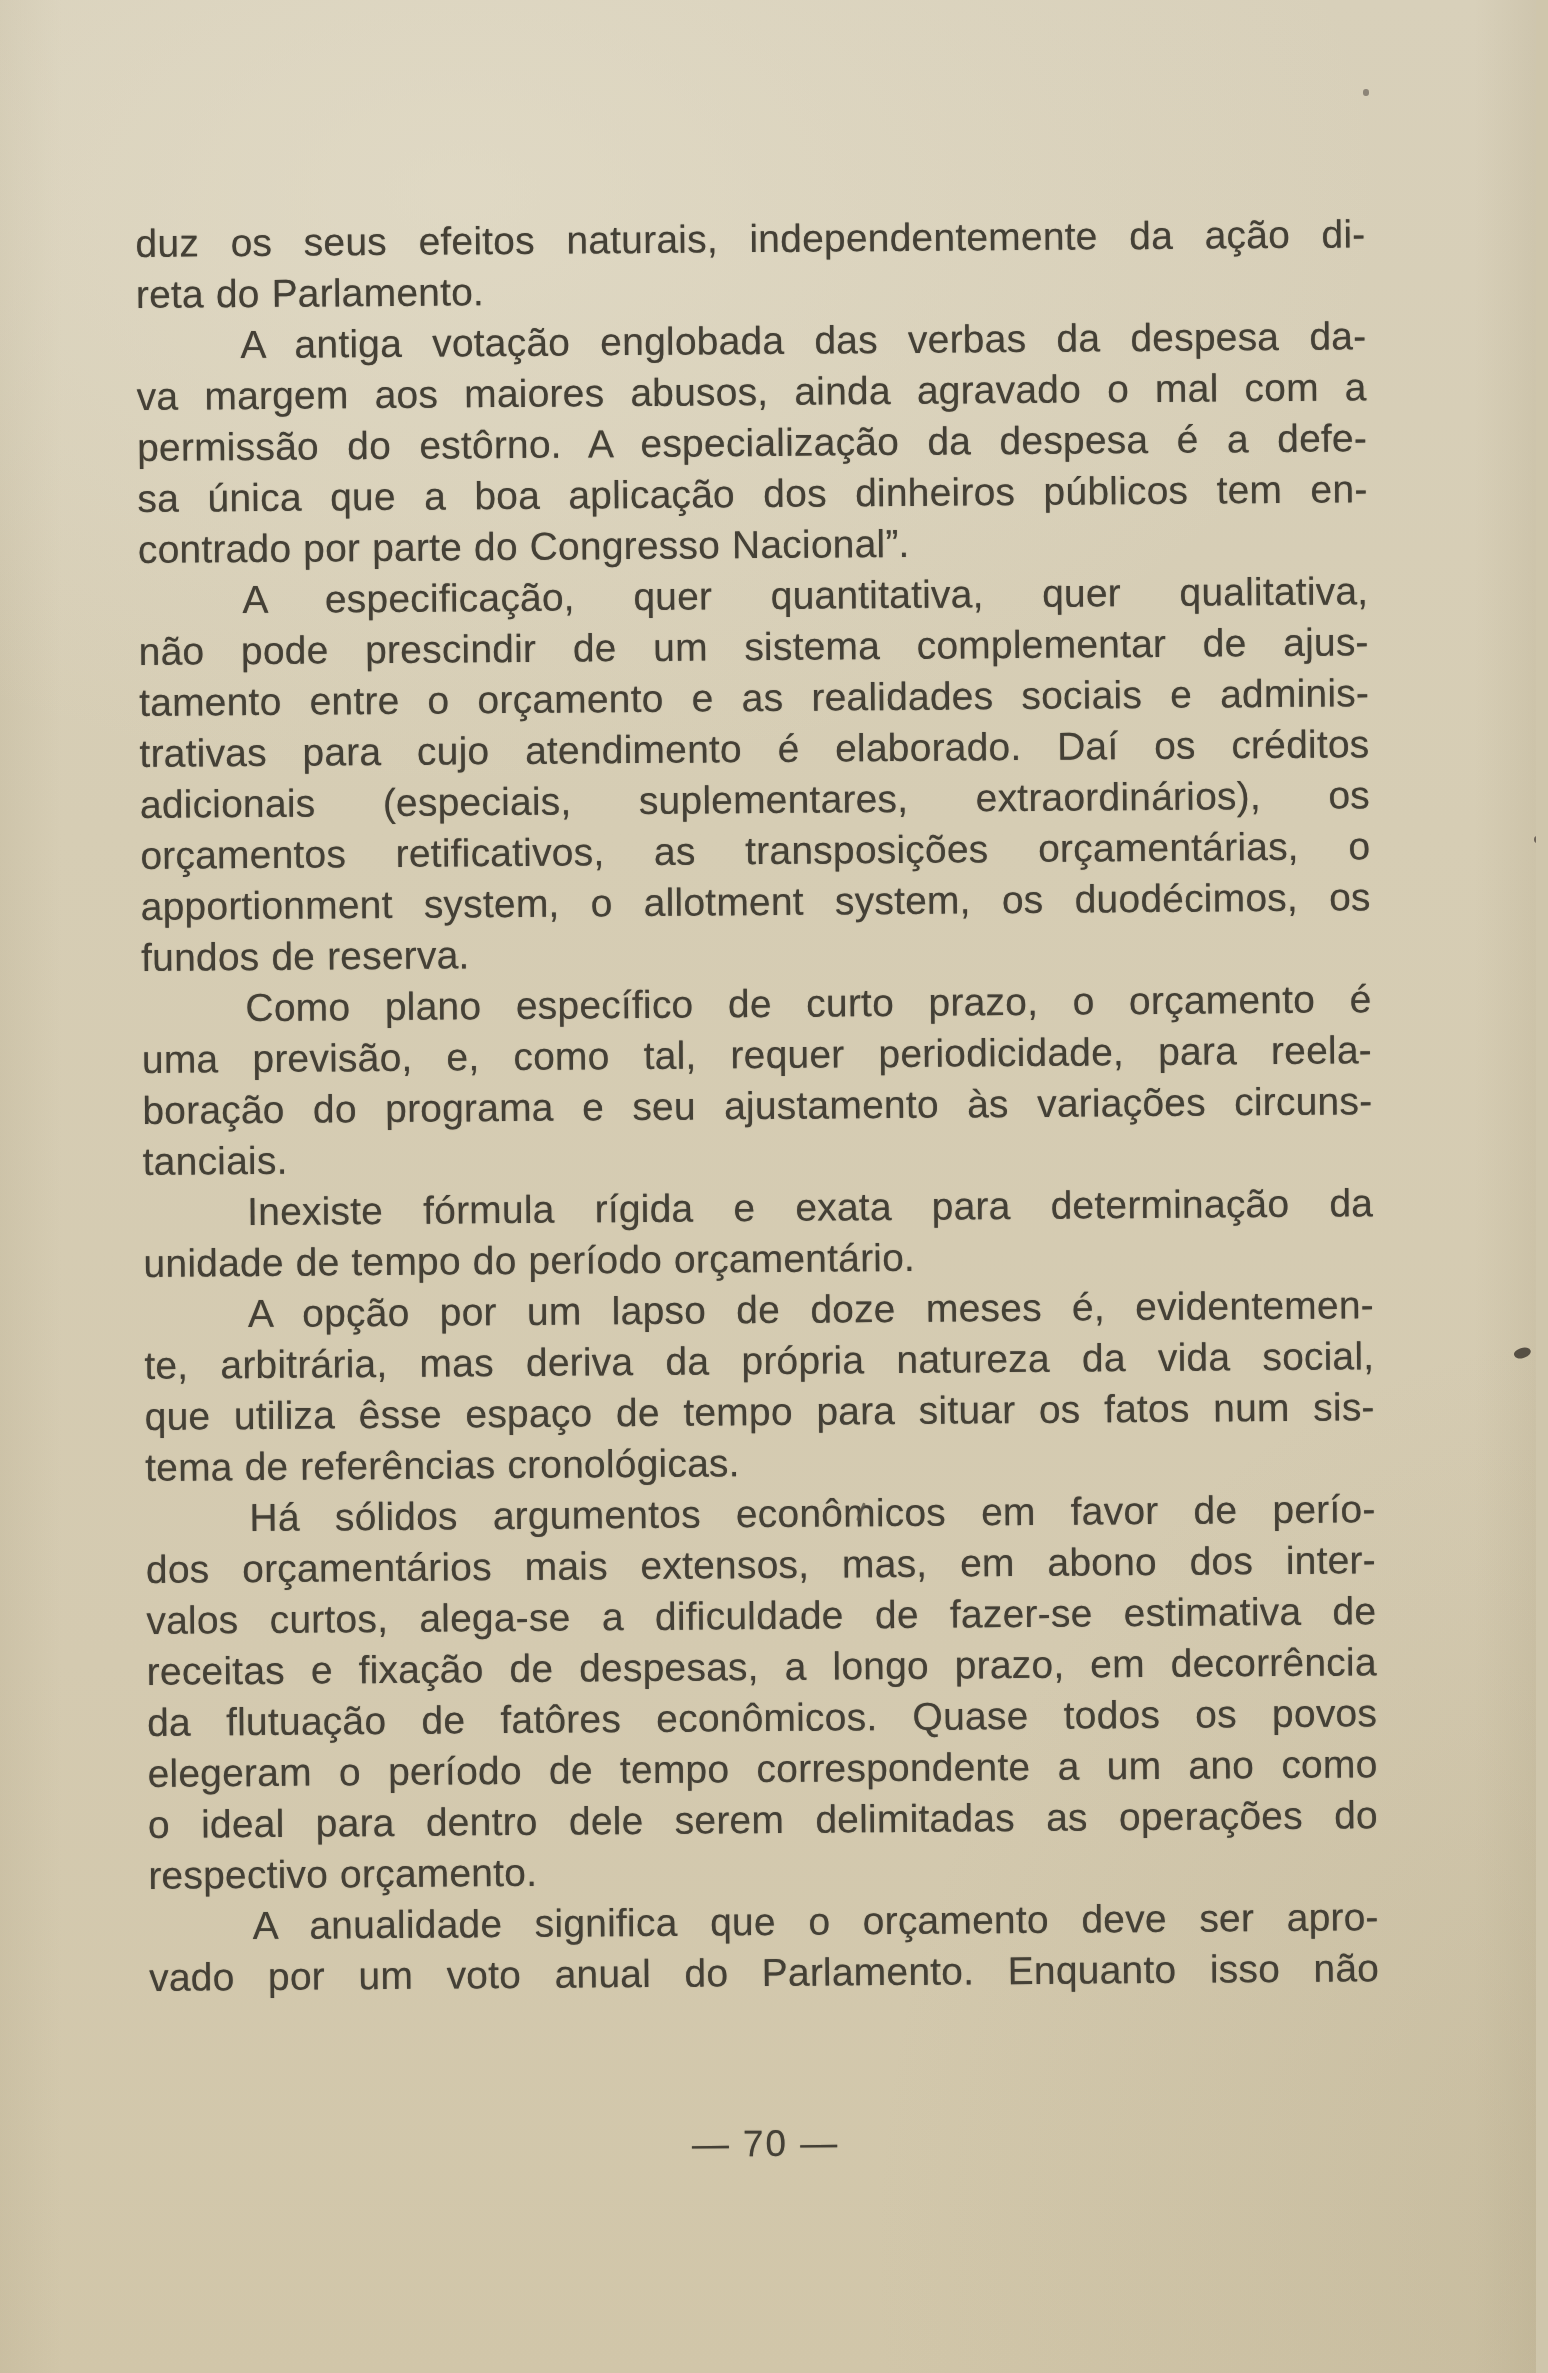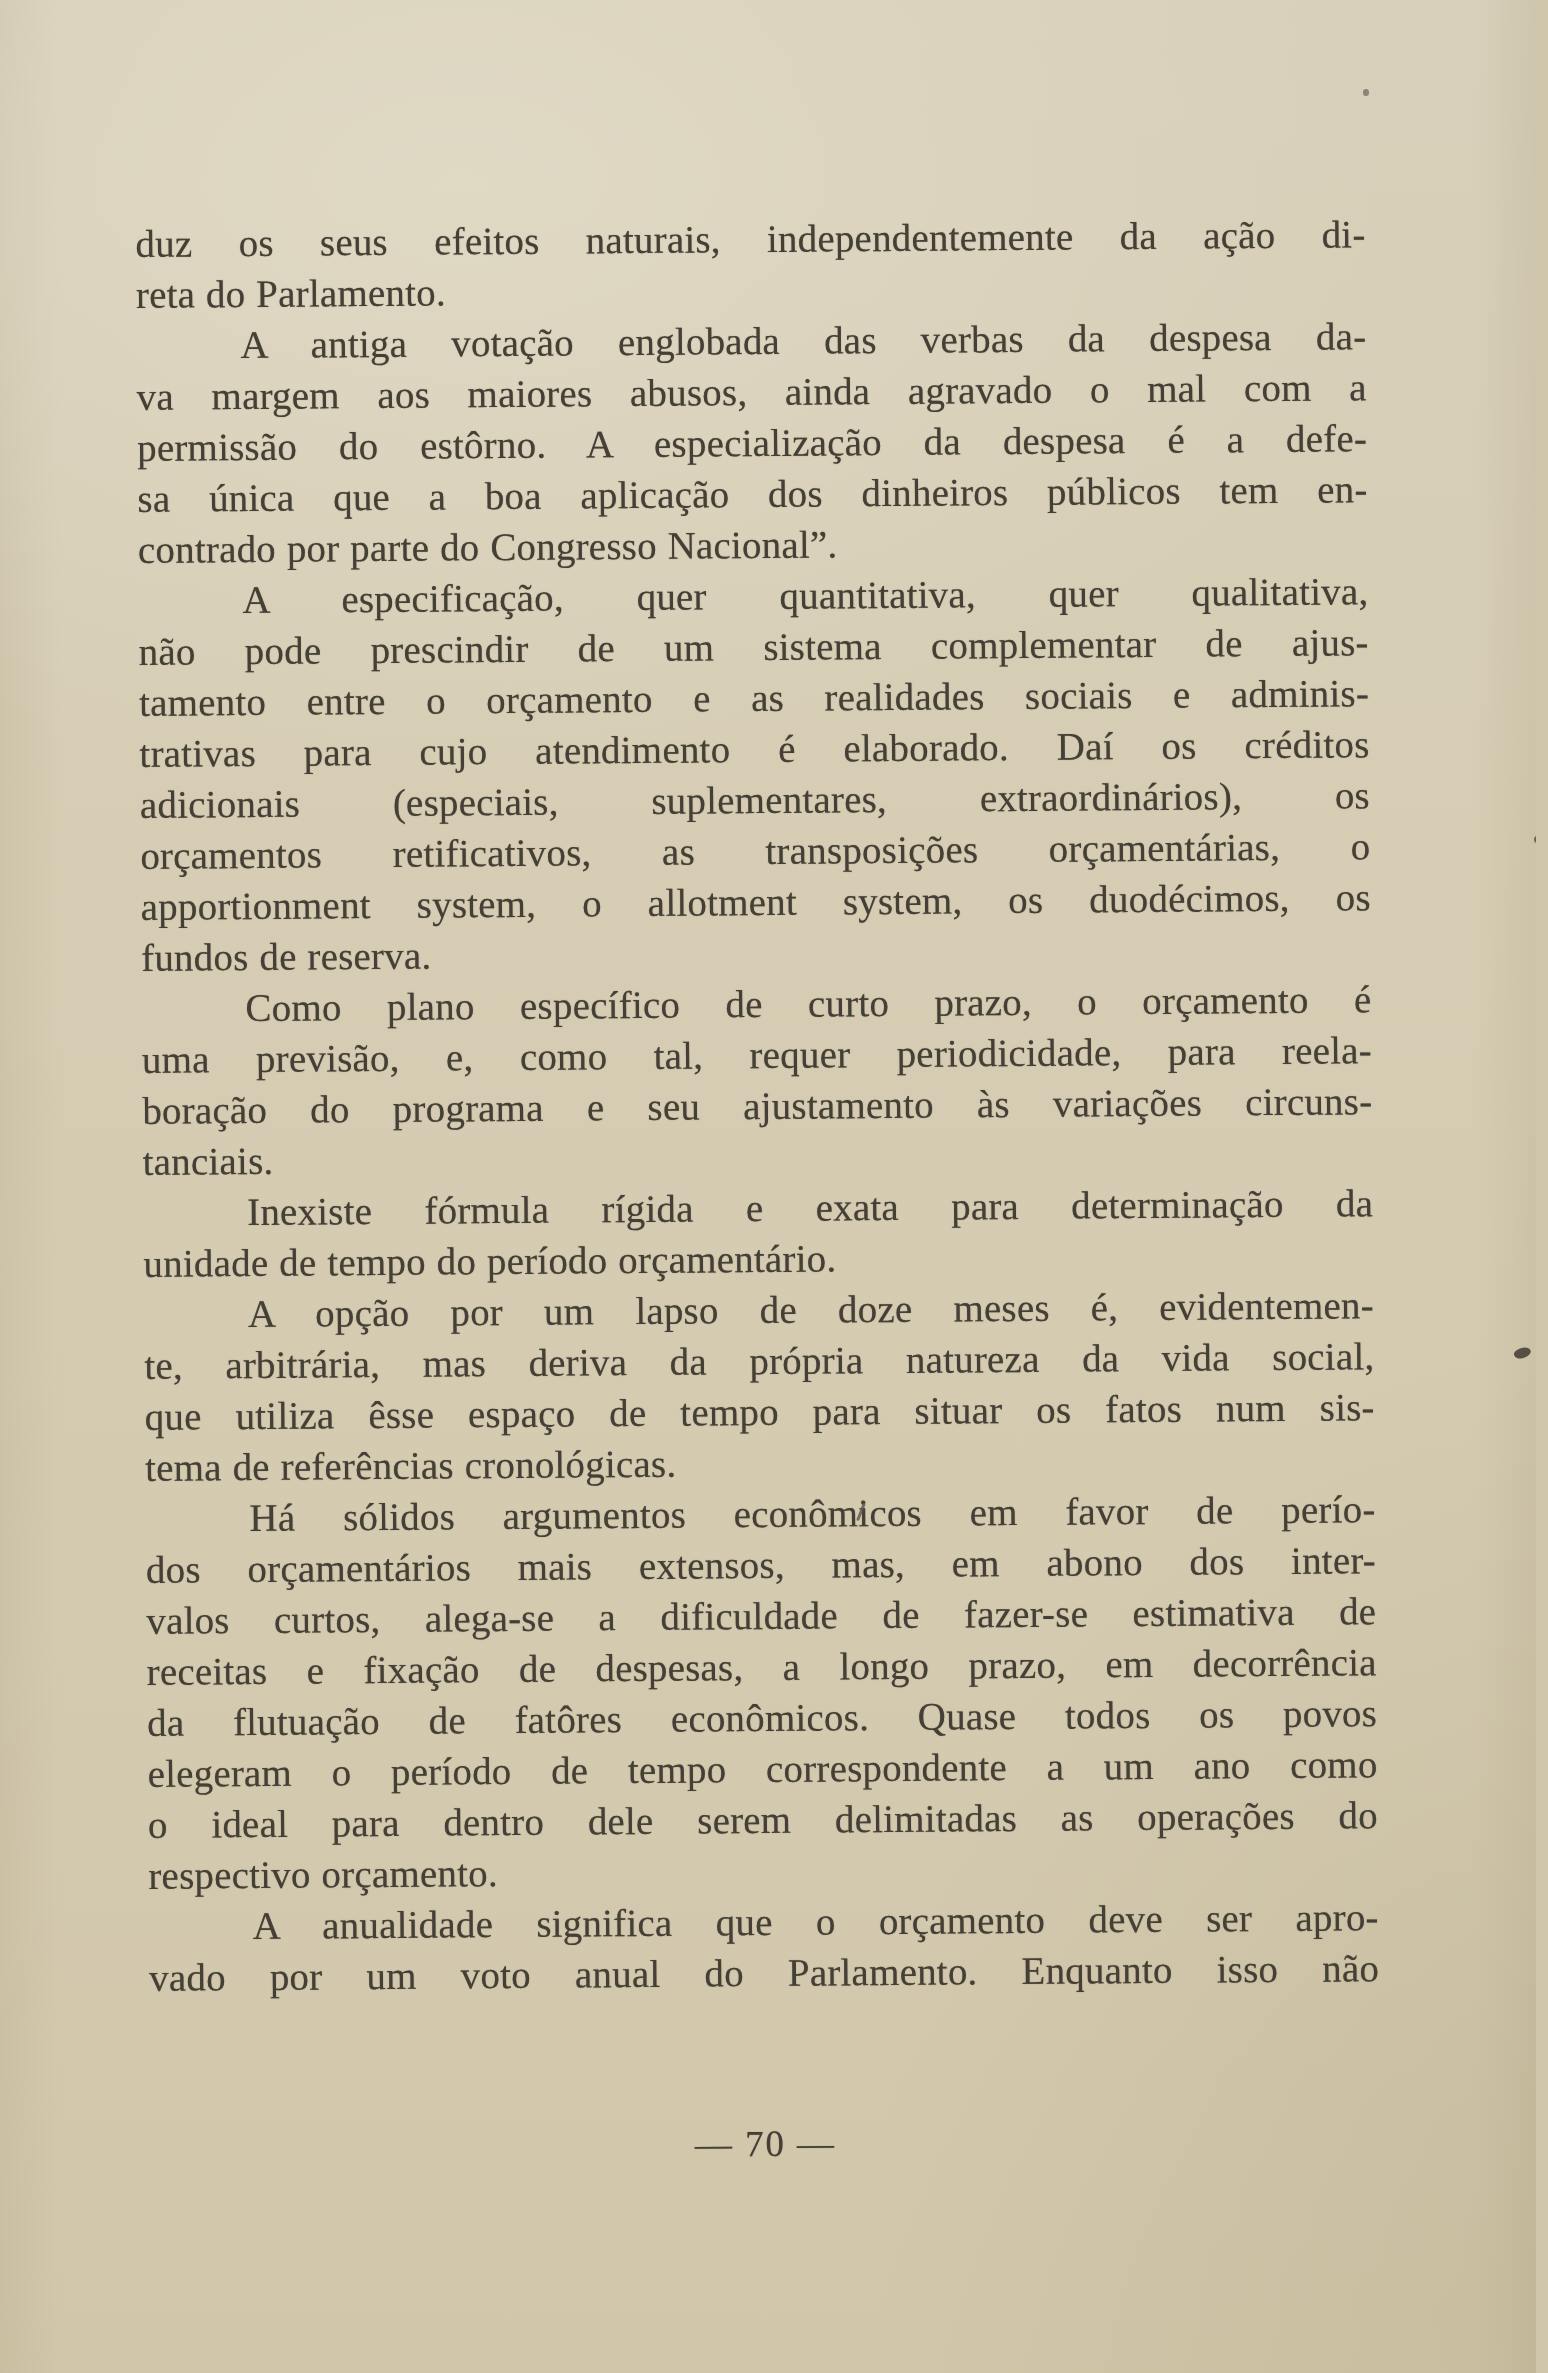--- a/index.html
+++ b/index.html
@@ -5,21 +5,21 @@
   html, body {
     margin: 0;
     padding: 0;
     background: #cfc6ac;
   }
   .page {
     position: relative;
     width: 1536px;
     height: 2373px;
     overflow: hidden;
-    font-family: Liberation Serif, serif;
+    font-family: Liberation Sans, sans-serif;
     color: #444036;
     background:
       radial-gradient(ellipse 1325px 852px at 30% 8%, rgba(230,224,205,0.55), rgba(230,224,205,0) 70%),
       radial-gradient(ellipse 1136px 1420px at 105% 95%, rgba(176,164,132,0.30), rgba(176,164,132,0) 65%),
       linear-gradient(90deg, rgba(168,156,126,0.18) 0%, rgba(168,156,126,0) 4%, rgba(168,156,126,0) 96%, rgba(168,156,126,0.20) 100%),
       linear-gradient(180deg, #d8d0ba 0%, #d6cdb4 35%, #d4cab0 70%, #d1c6a9 100%);
   }
   .sheet-content {
     position: absolute;
     left: 0; top: 0; right: 0; bottom: 0;

